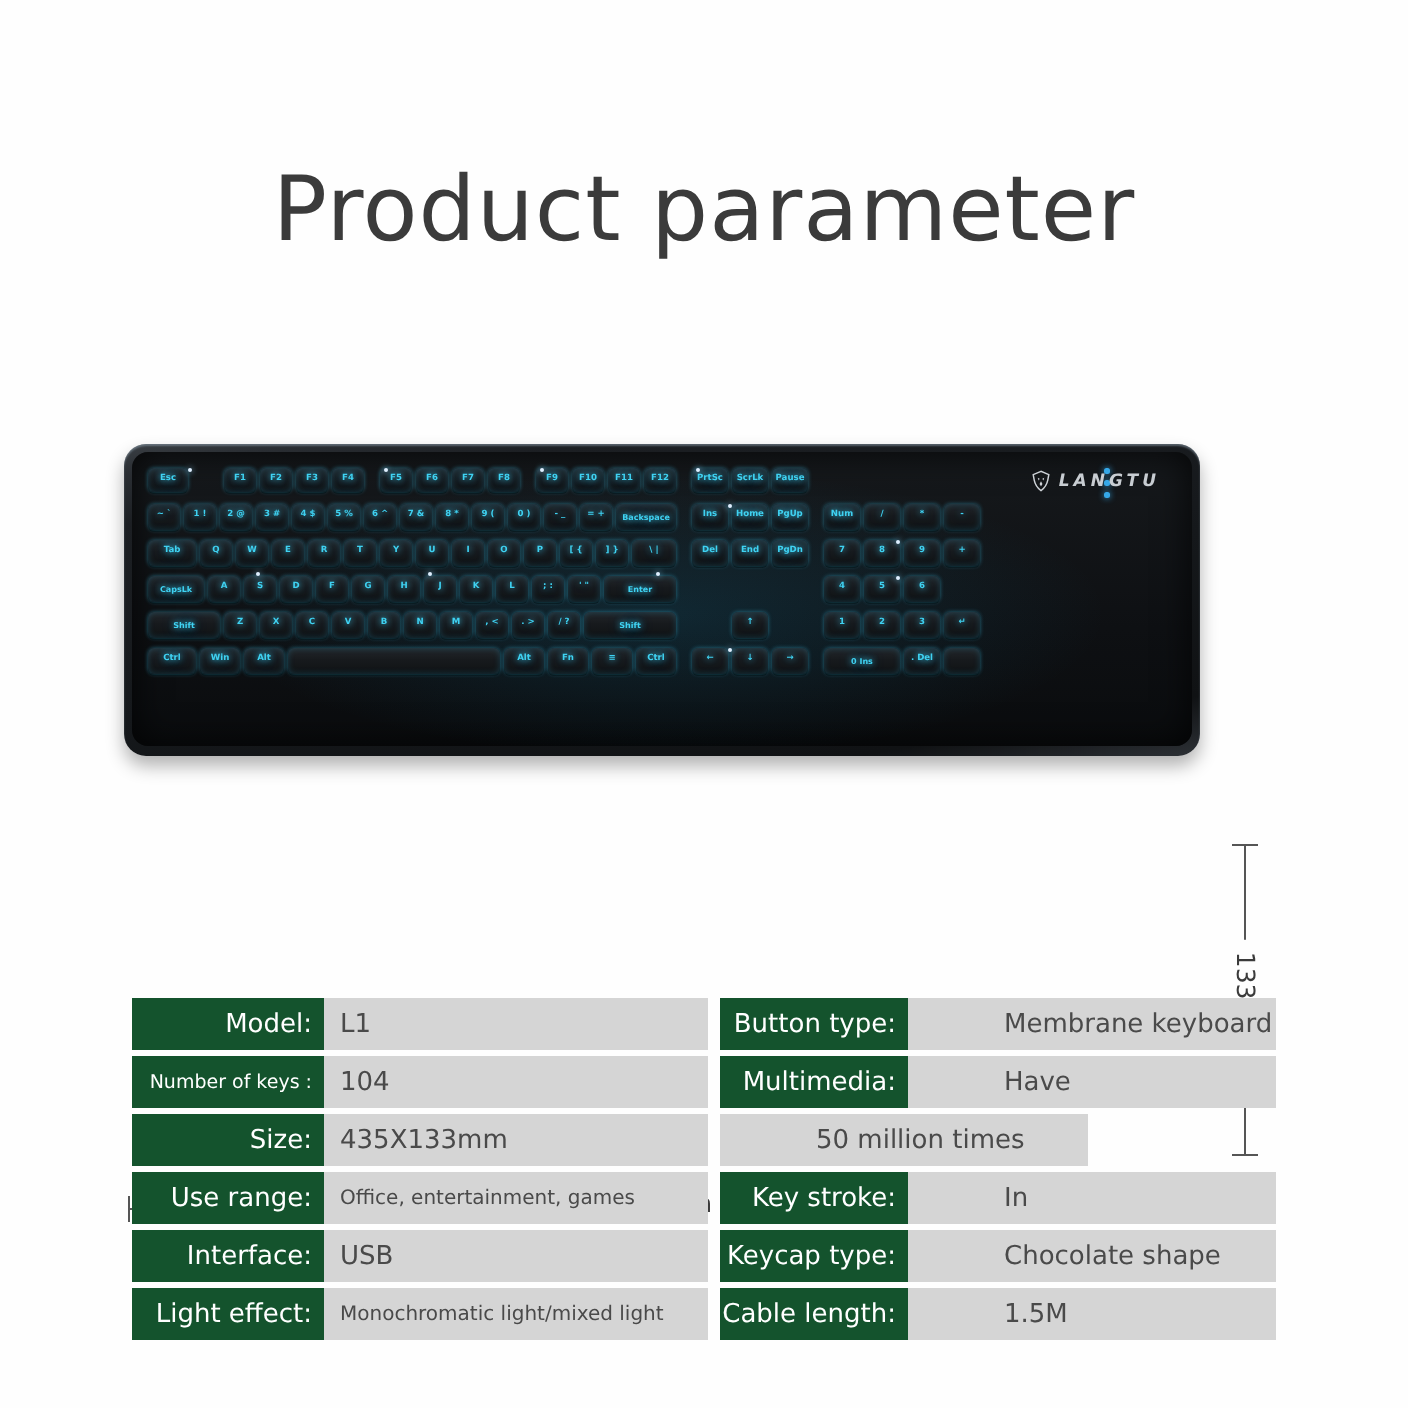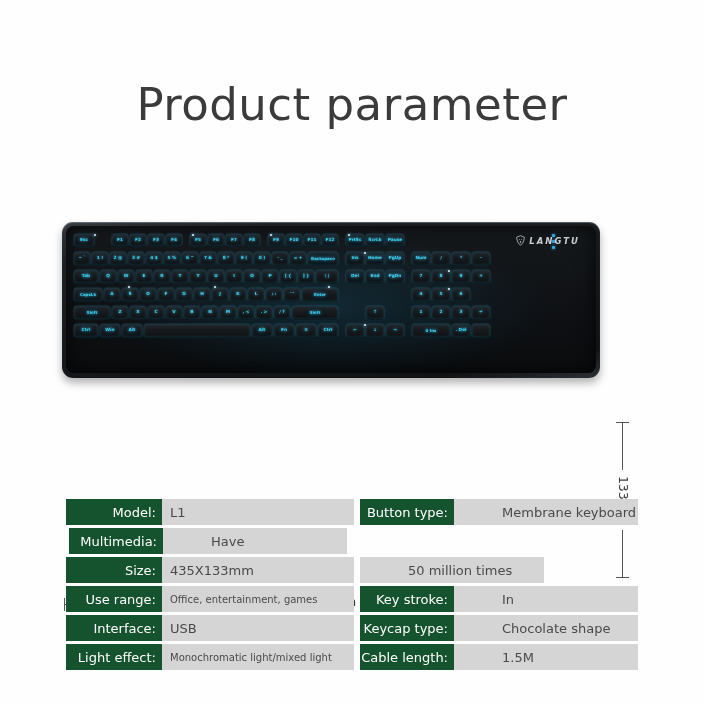--- a/index.html
+++ b/index.html
@@ -306,20 +306,24 @@
       <div class="spec-pair col-a">
         <div class="spec-label">Model:</div>
         <div class="spec-value">L1</div>
       </div>
       <div class="spec-pair col-b">
         <div class="spec-label">Button type:</div>
         <div class="spec-value">Membrane keyboard</div>
       </div>
     </div>
     <div class="spec-row">
+      <div class="spec-pair col-a">
+        <div class="spec-label sm">Number of keys :</div>
+        <div class="spec-value">104</div>
+      </div>
       <div class="spec-pair col-b">
         <div class="spec-label">Multimedia:</div>
         <div class="spec-value">Have</div>
       </div>
     </div>
     <div class="spec-row">
       <div class="spec-pair col-a">
         <div class="spec-label">Size:</div>
         <div class="spec-value">435X133mm</div>
       </div>

